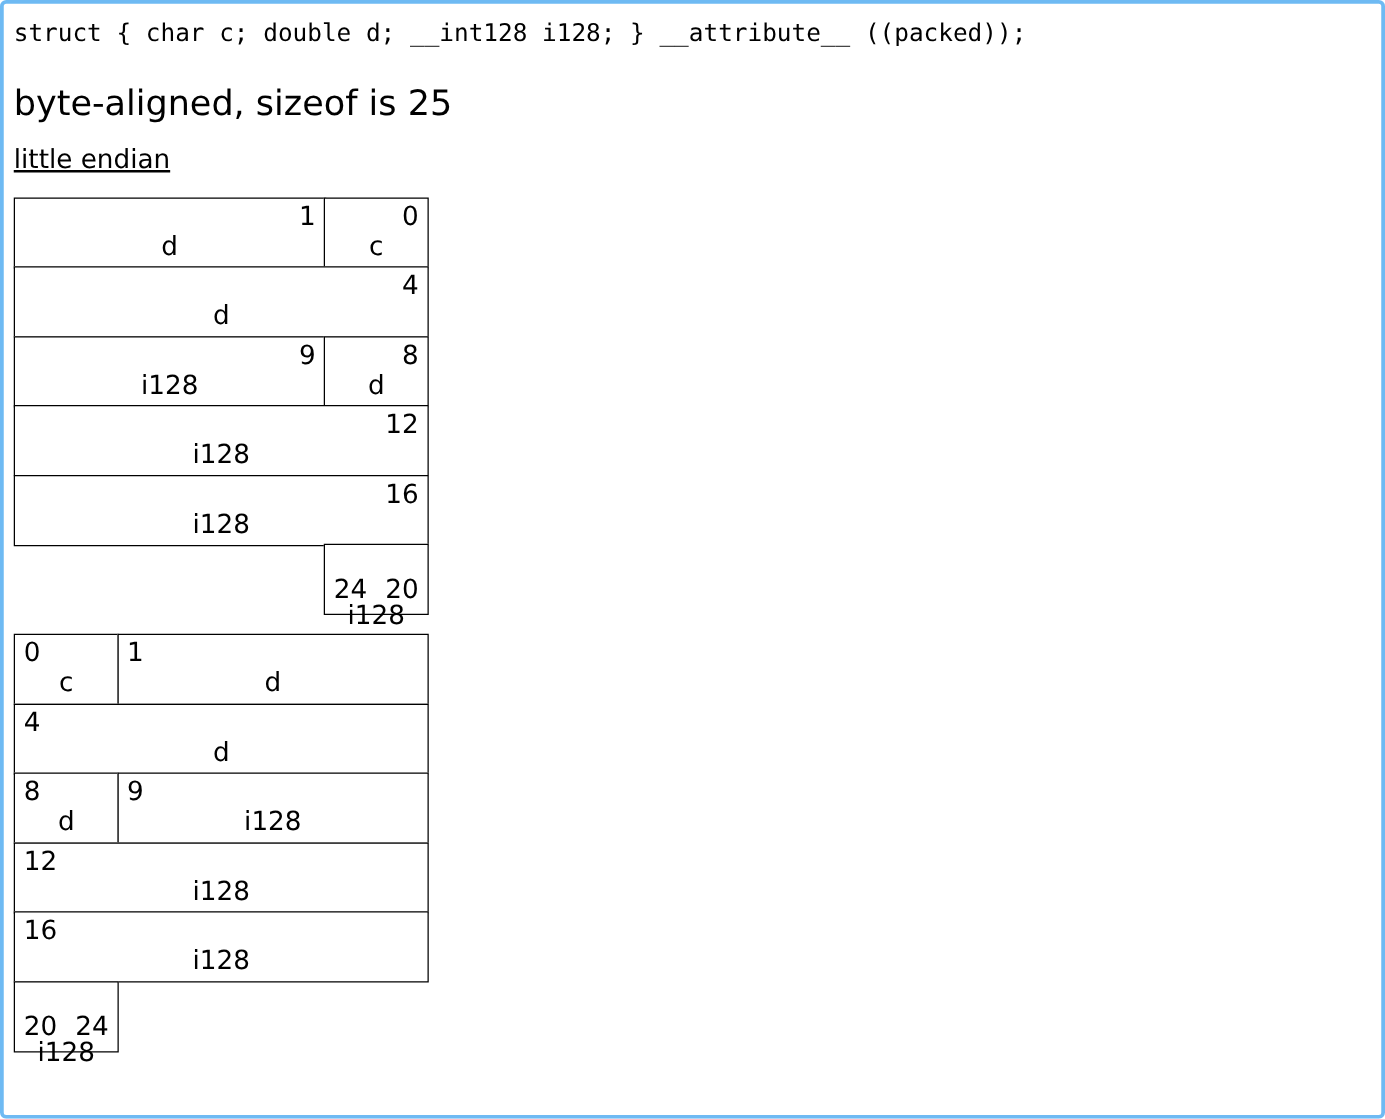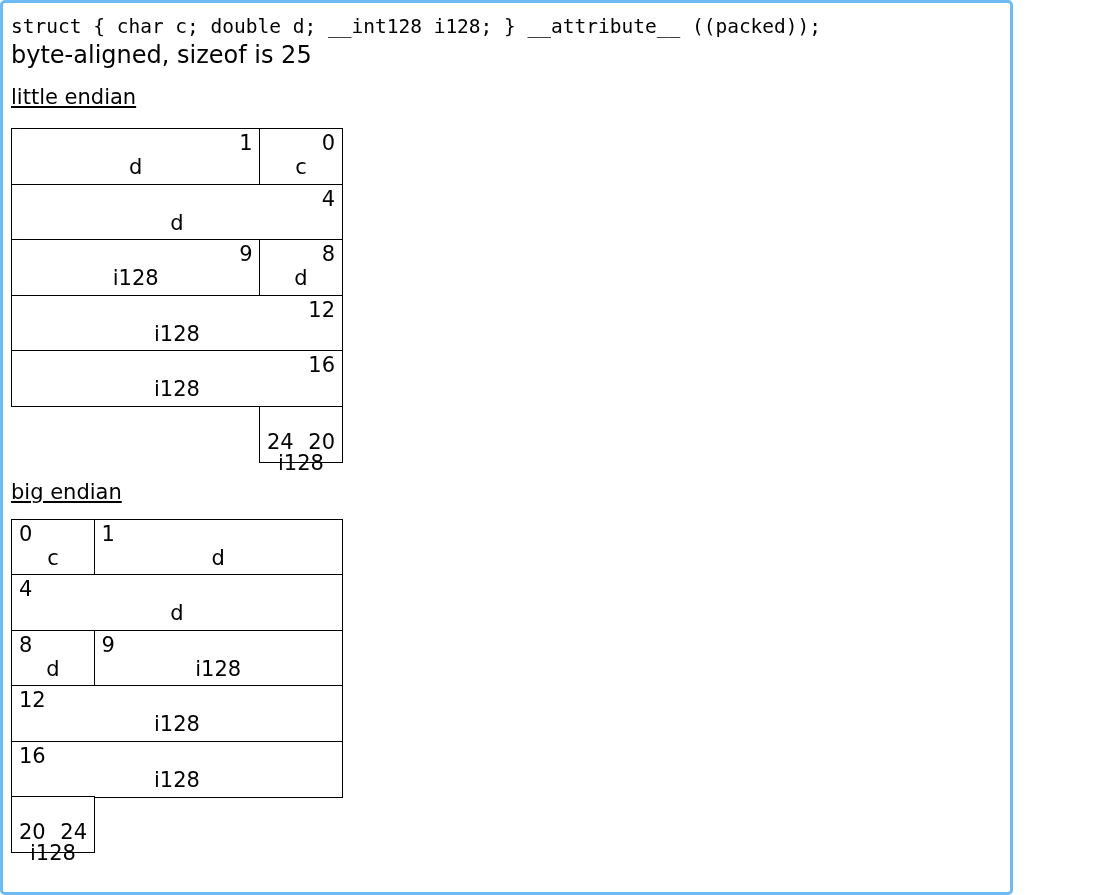--- a/index.html
+++ b/index.html
@@ -4,41 +4,41 @@
 <style>
   :root {
     --page-border: #6ebaf3;
     --diagram-line: #000000;
     --text: #000000;
     --background: #ffffff;
   }
   * { box-sizing: border-box; }
   html, body { margin: 0; padding: 0; background: #fff; }
   .page {
-    width: 1013px;
+    width: 1108px;
     height: 895px;
     border: 3px solid var(--page-border);
     border-radius: 5px;
     background: var(--background);
     color: var(--text);
     font-family: "DejaVu Sans", sans-serif;
     overflow: hidden;
   }
   .content { padding: 12px 0 0 8px; }
 
   .code {
     font-family: "DejaVu Sans Mono", monospace;
     font-size: 19.5px;
     line-height: 1.2;
     white-space: pre;
   }
   .subtitle {
-    font-size: 24px;
+    font-size: 28px;
     line-height: 1.15;
-    margin-top: 4px;
+    margin-top: 29px;
   }
   .heading {
     font-size: 21px;
     line-height: 1.15;
     margin-top: 15px;
     text-decoration: underline;
   }
   .heading.second { margin-top: 17px; }
 
   .diagram {
@@ -127,21 +127,20 @@
         <div class="cell w14">
           <div class="offs split">
             <span>24</span>
             <span>20</span>
           </div>
           <div class="field">i128</div>
         </div>
       </div>
     </div>
 
-    <div class="heading second">big endian</div>
 
     <div class="diagram second num-left">
       <div class="bar-row">
         <div class="cell w14">
           <div class="offs">0</div>
           <div class="field">c</div>
         </div>
         <div class="cell w34">
           <div class="offs">1</div>
           <div class="field">d</div>

